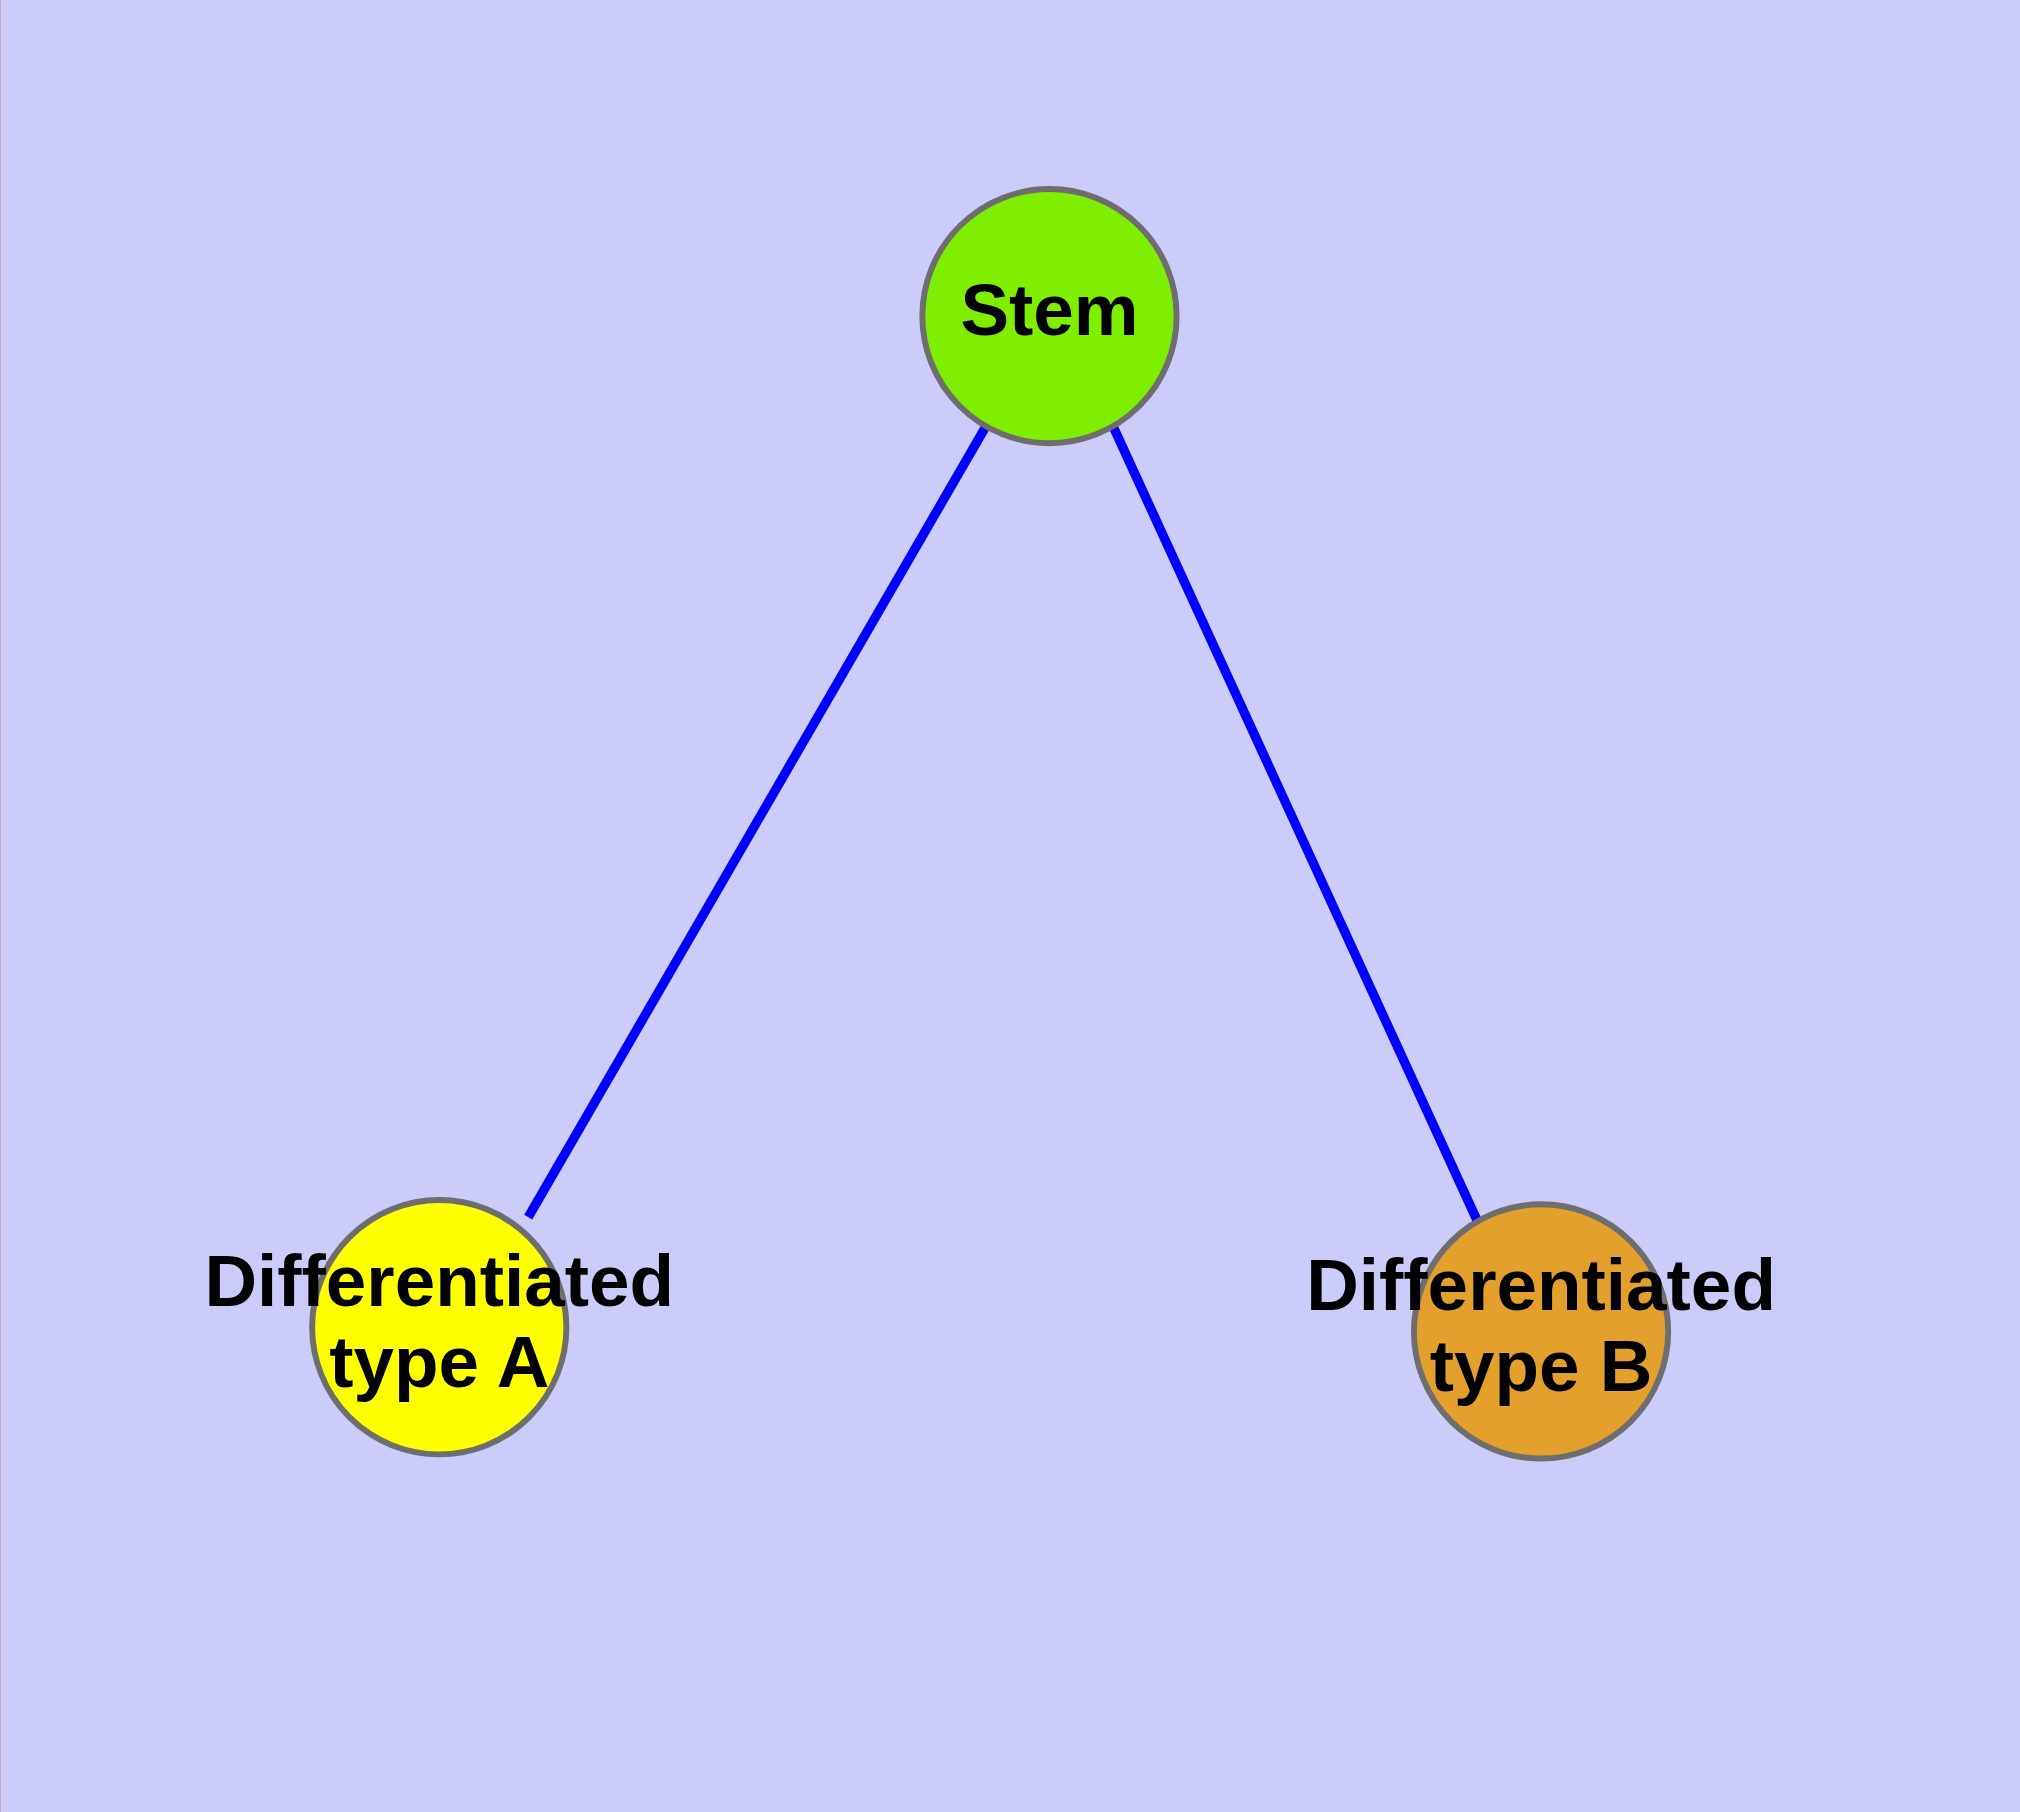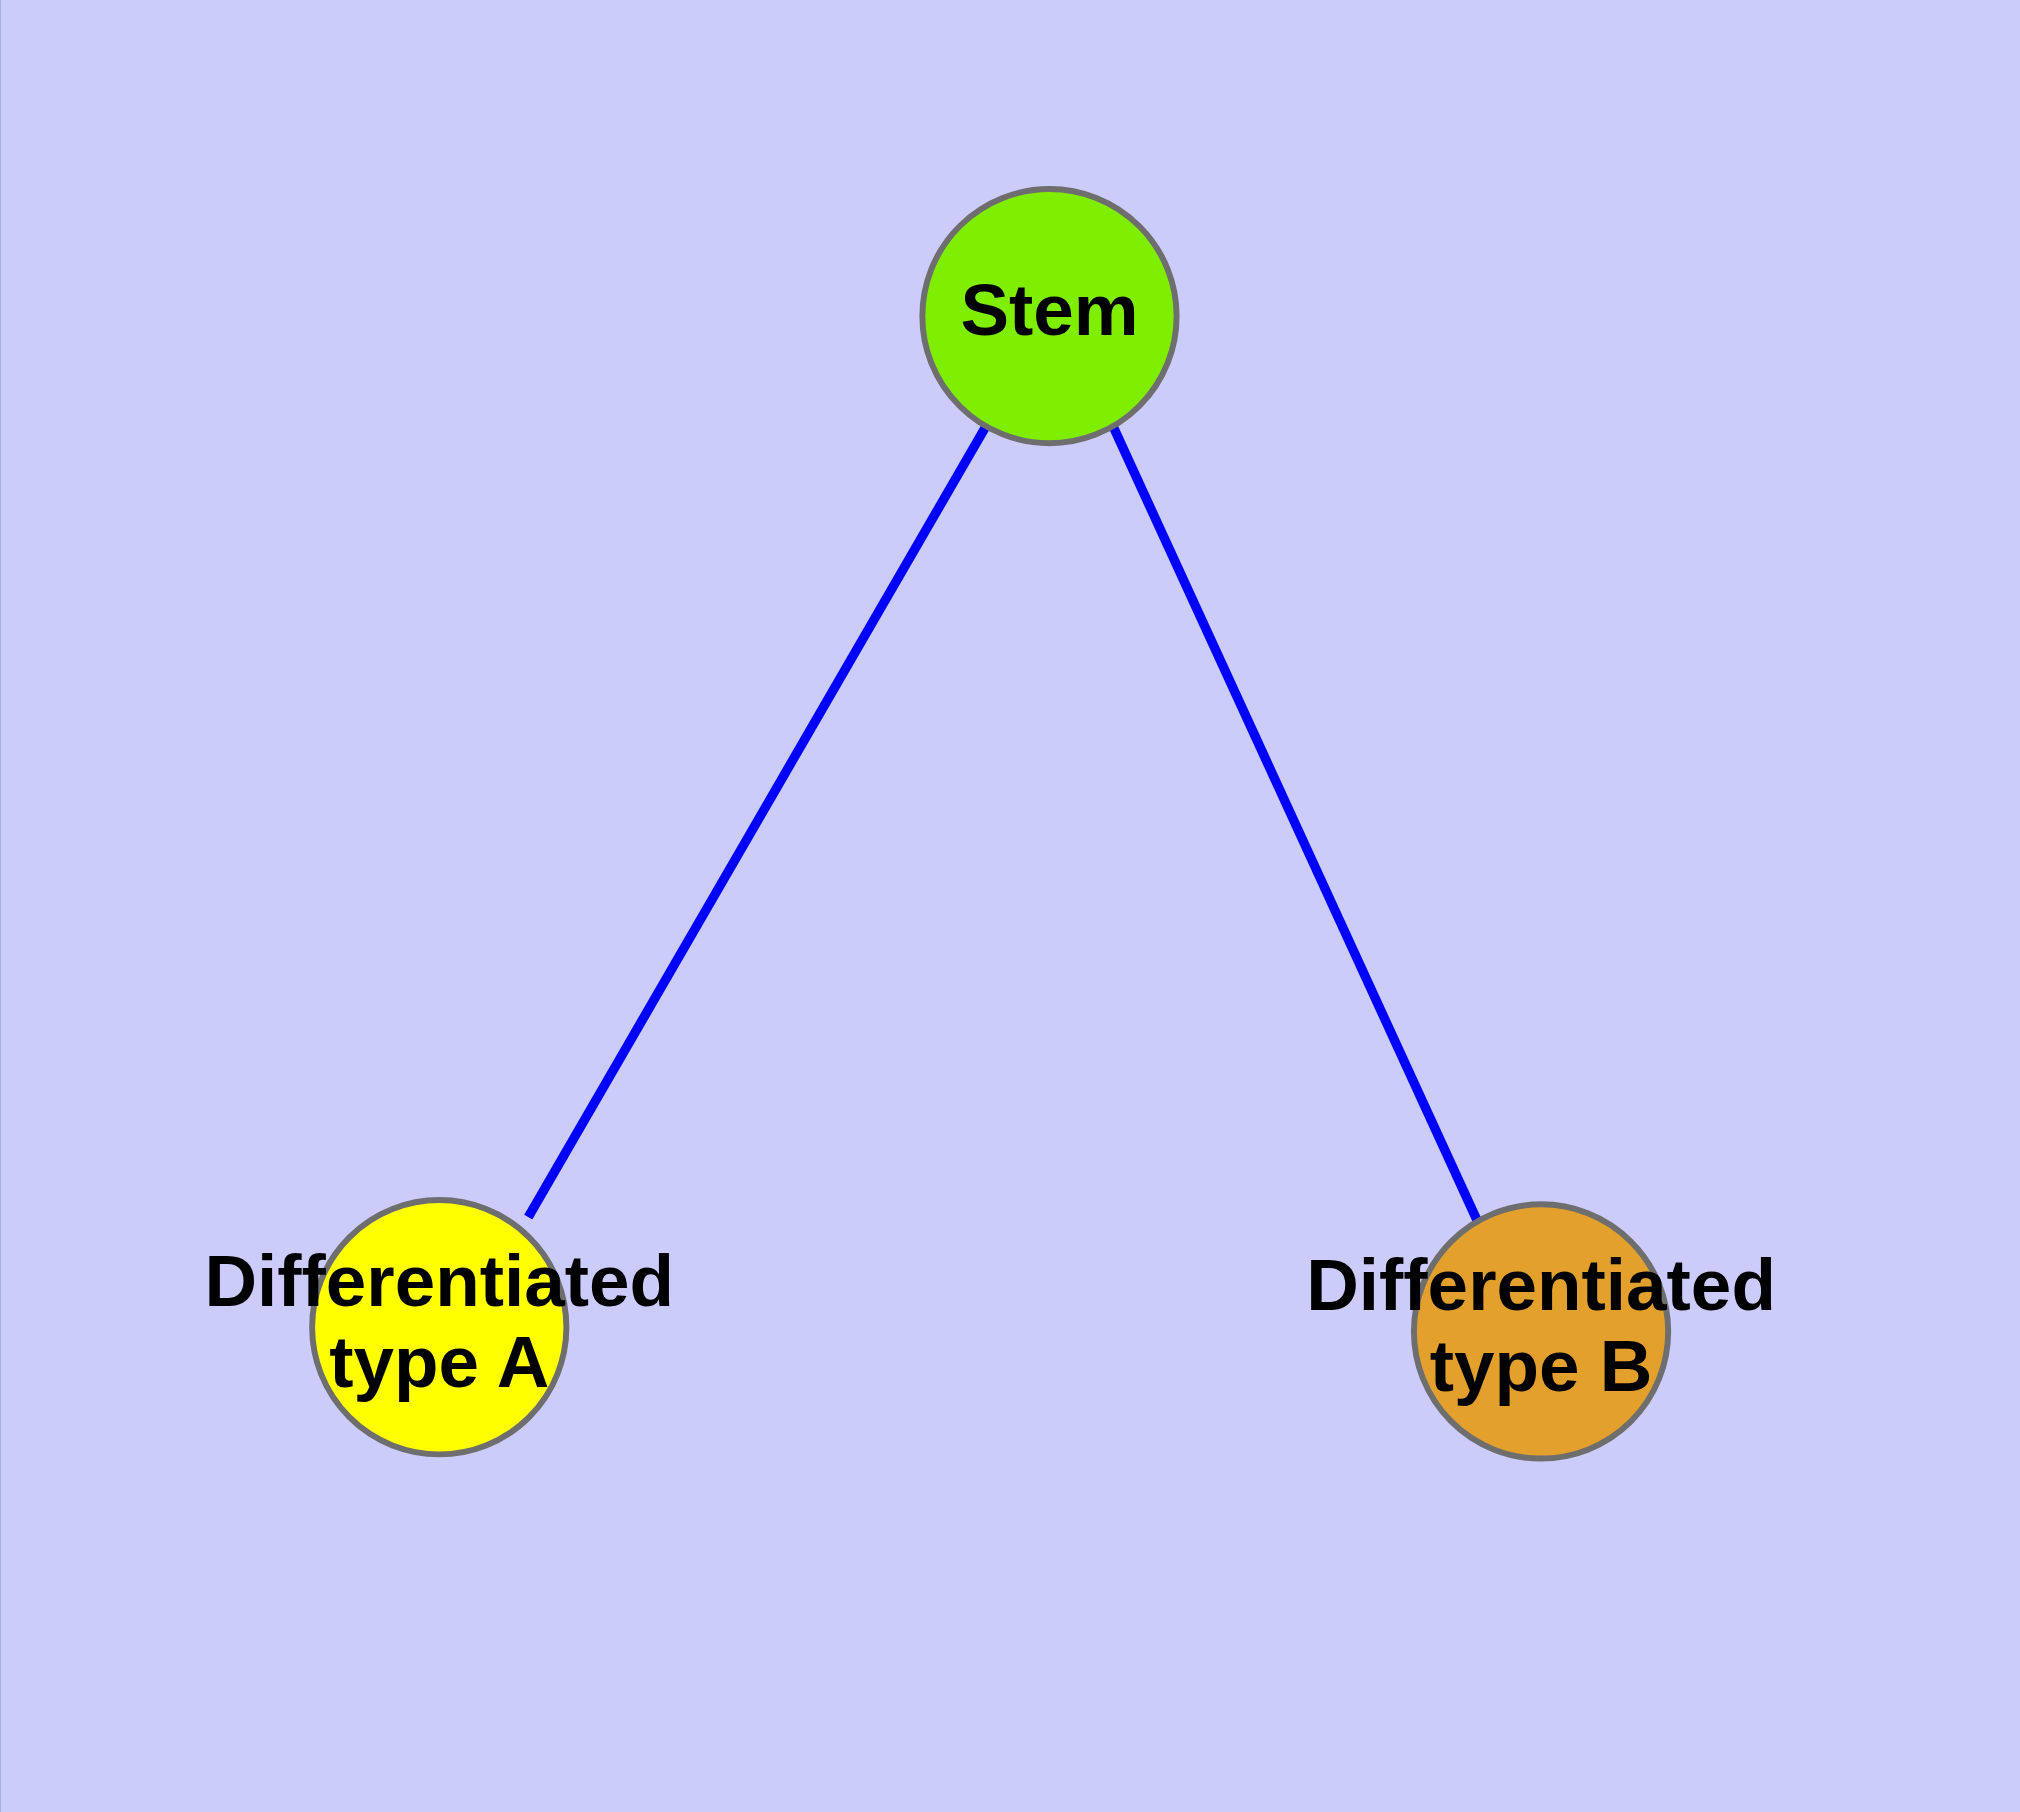--- a/index.html
+++ b/index.html
@@ -9,21 +9,21 @@
     background: #ffffff;
   }
   body {
     font-family: "Liberation Sans", sans-serif;
   }
   #canvas {
     position: relative;
     width: 2021px;
     height: 1812px;
     overflow: hidden;
-    background: #15803d;
+    background: #c2410c;
   }
   #graph-svg {
     position: absolute;
     left: 0;
     top: 0;
     width: 2021px;
     height: 1812px;
     display: block;
   }
   .node-label {

